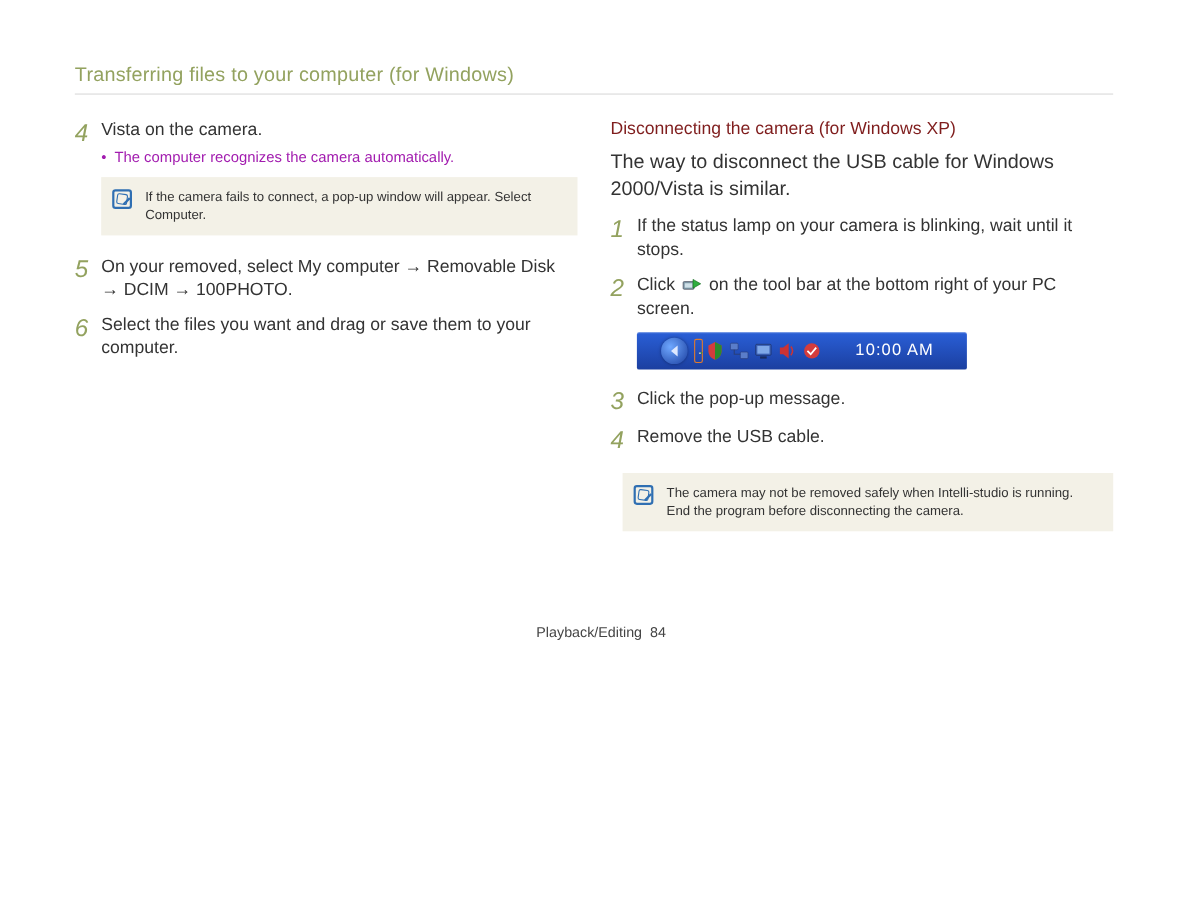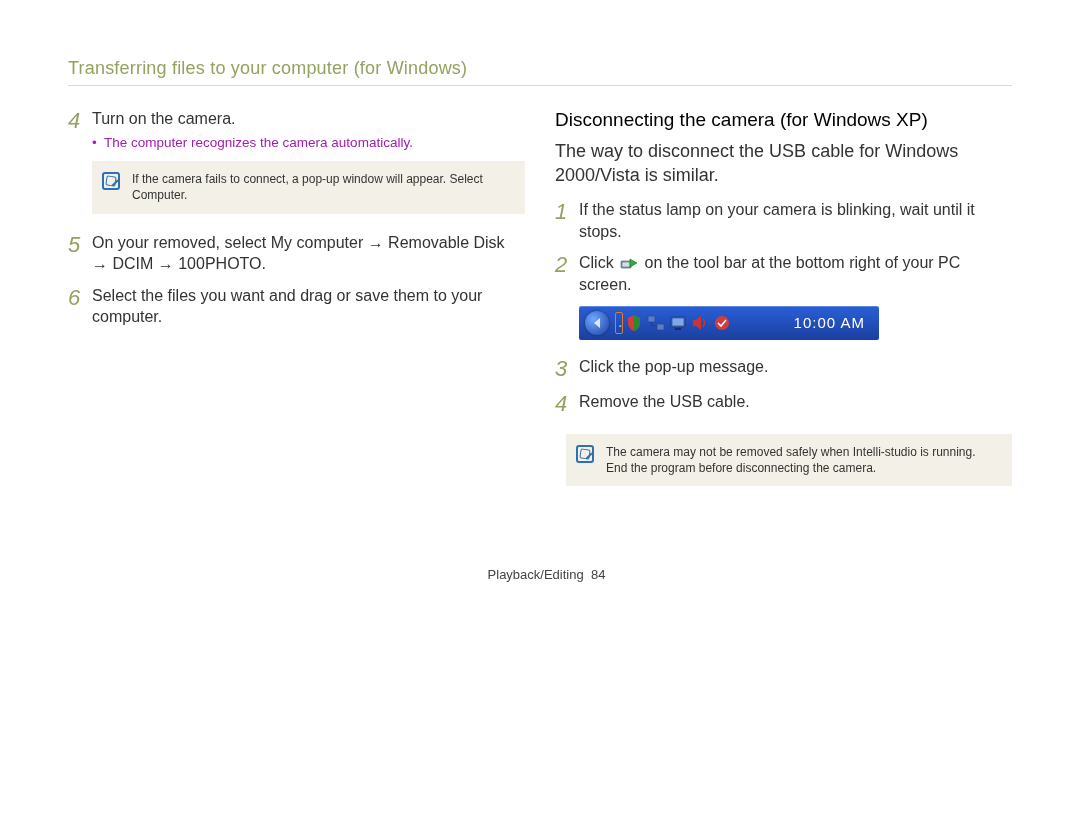--- a/index.html
+++ b/index.html
@@ -106,22 +106,22 @@
     width: 8px; height: 1.5px;
     background: #2f6fb2;
     transform: rotate(-45deg);
   }
   .note-text {
     font-size: 12px;
     line-height: 1.35;
     color: #333;
   }
   .section-title {
-    color: #000000;
-    font-size: 19px;
+    color: #7f1d1d;
+    font-size: 16px;
     font-weight: 400;
     margin: 0 0 6px 0;
     line-height: 1.3;
   }
   .section-intro {
     font-size: 18px;
     line-height: 1.35;
     margin-bottom: 12px;
   }
   .inline-icon {
@@ -132,21 +132,21 @@
     margin: 0 2px;
   }
   .tray-img {
     margin: 6px 0 16px 24px;
     width: 300px;
     height: 34px;
     background: linear-gradient(#2a5fd7, #1b3fa0);
     border-radius: 2px;
     display: flex;
     align-items: center;
-    padding: 0 6px;
+    padding: 0 22px;
     box-sizing: border-box;
     box-shadow: inset 0 1px 0 rgba(255,255,255,0.25);
   }
   .tray-sep {
     width: 24px;
     height: 24px;
     border-radius: 50%;
     background: radial-gradient(circle at 35% 35%, #6fa8ff, #1b3fa0);
     margin-right: 6px;
     flex-shrink: 0;
@@ -196,21 +196,21 @@
 
   <div class="header">Transferring files to your computer (for Windows)</div>
 
   <div class="columns">
 
     <div class="col">
 
       <div class="step">
         <div class="step-num">4</div>
         <div class="step-body">
-          <span>Turn on the camera.</span>
+          <span>Vista on the camera.</span>
           <div class="sub-bullet">The computer recognizes the camera automatically.</div>
         </div>
       </div>
 
       <div class="note-box">
         <div class="note-icon"></div>
         <div class="note-text">
           <span>If the camera fails to connect, a pop-up window will appear. Select </span><b>Computer</b><span>.</span>
         </div>
       </div>

